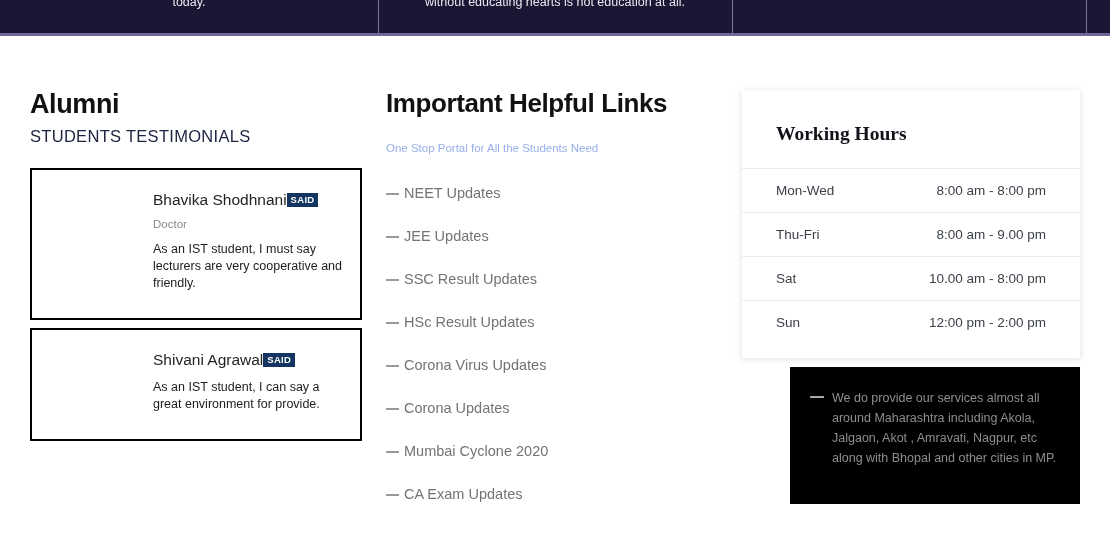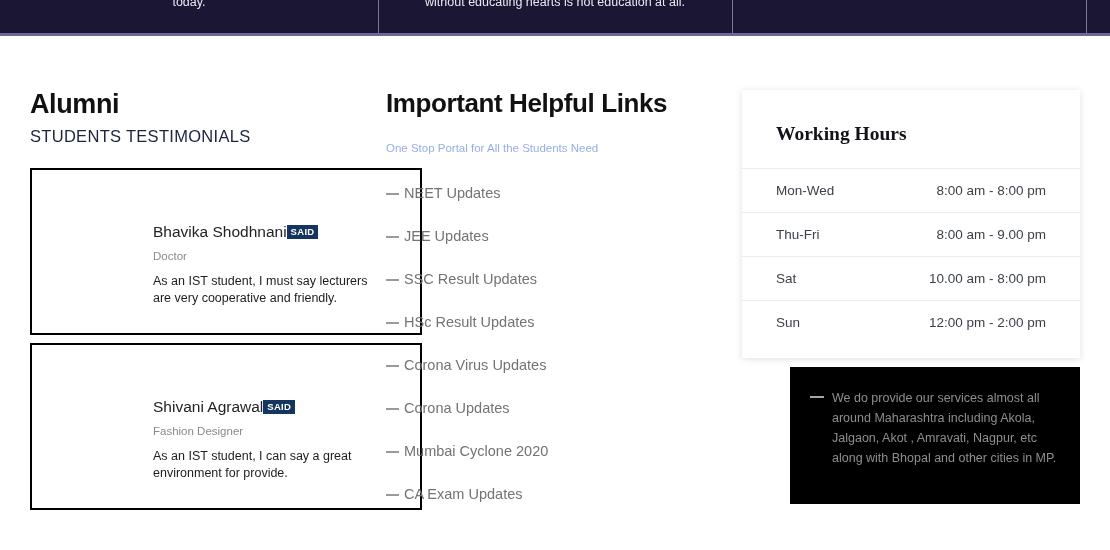--- a/index.html
+++ b/index.html
@@ -53,21 +53,21 @@
     top: 36px; left: 0;
     width: 1110px;
     height: 514px;
   }
 
   
   .col-alumni {
     position: absolute;
     left: 30px;
     top: 52px;
-    width: 392px;
+    width: 332px;
   }
   .alumni-title {
     font-size: 27px;
     font-weight: bold;
     color: #111111;
     letter-spacing: -0.4px;
     line-height: 32px;
   }
   .alumni-subtitle {
     margin-top: 6px;
@@ -83,21 +83,20 @@
     padding: 20px 18px 26px 18px;
     position: relative;
   }
   .testimonial-card + .testimonial-card { margin-top: 8px; }
   .t-inner { padding-left: 103px; }
   .t-name {
     font-size: 15.5px;
     color: #232323;
     line-height: 20px;
     white-space: nowrap;
-    margin-top: 32px;
   }
   .said-badge {
     display: inline-block;
     background: #143560;
     color: #ffffff;
     font-size: 9.5px;
     font-weight: bold;
     letter-spacing: 0.3px;
     padding: 2px 4px 2px 4px;
     vertical-align: 2px;
@@ -254,21 +253,20 @@
         <div class="t-inner">
           <div class="t-name"><span>Bhavika Shodhnani</span><span class="said-badge">SAID</span></div>
           <div class="t-role">Doctor</div>
           <div class="t-quote">As an IST student, I must say lecturers are very cooperative and friendly.</div>
         </div>
       </div>
 
       <div class="testimonial-card">
         <div class="t-inner">
           <div class="t-name"><span>Shivani Agrawal</span><span class="said-badge">SAID</span></div>
-          <div class="t-role">Fashion Designer</div>
           <div class="t-quote">As an IST student, I can say a great environment for  provide.</div>
         </div>
       </div>
 
     </div>
   </div>
 
   <div class="col-links">
     <div class="links-title">Important Helpful Links</div>
     <div class="links-subtitle">One Stop Portal for All the Students Need</div>

